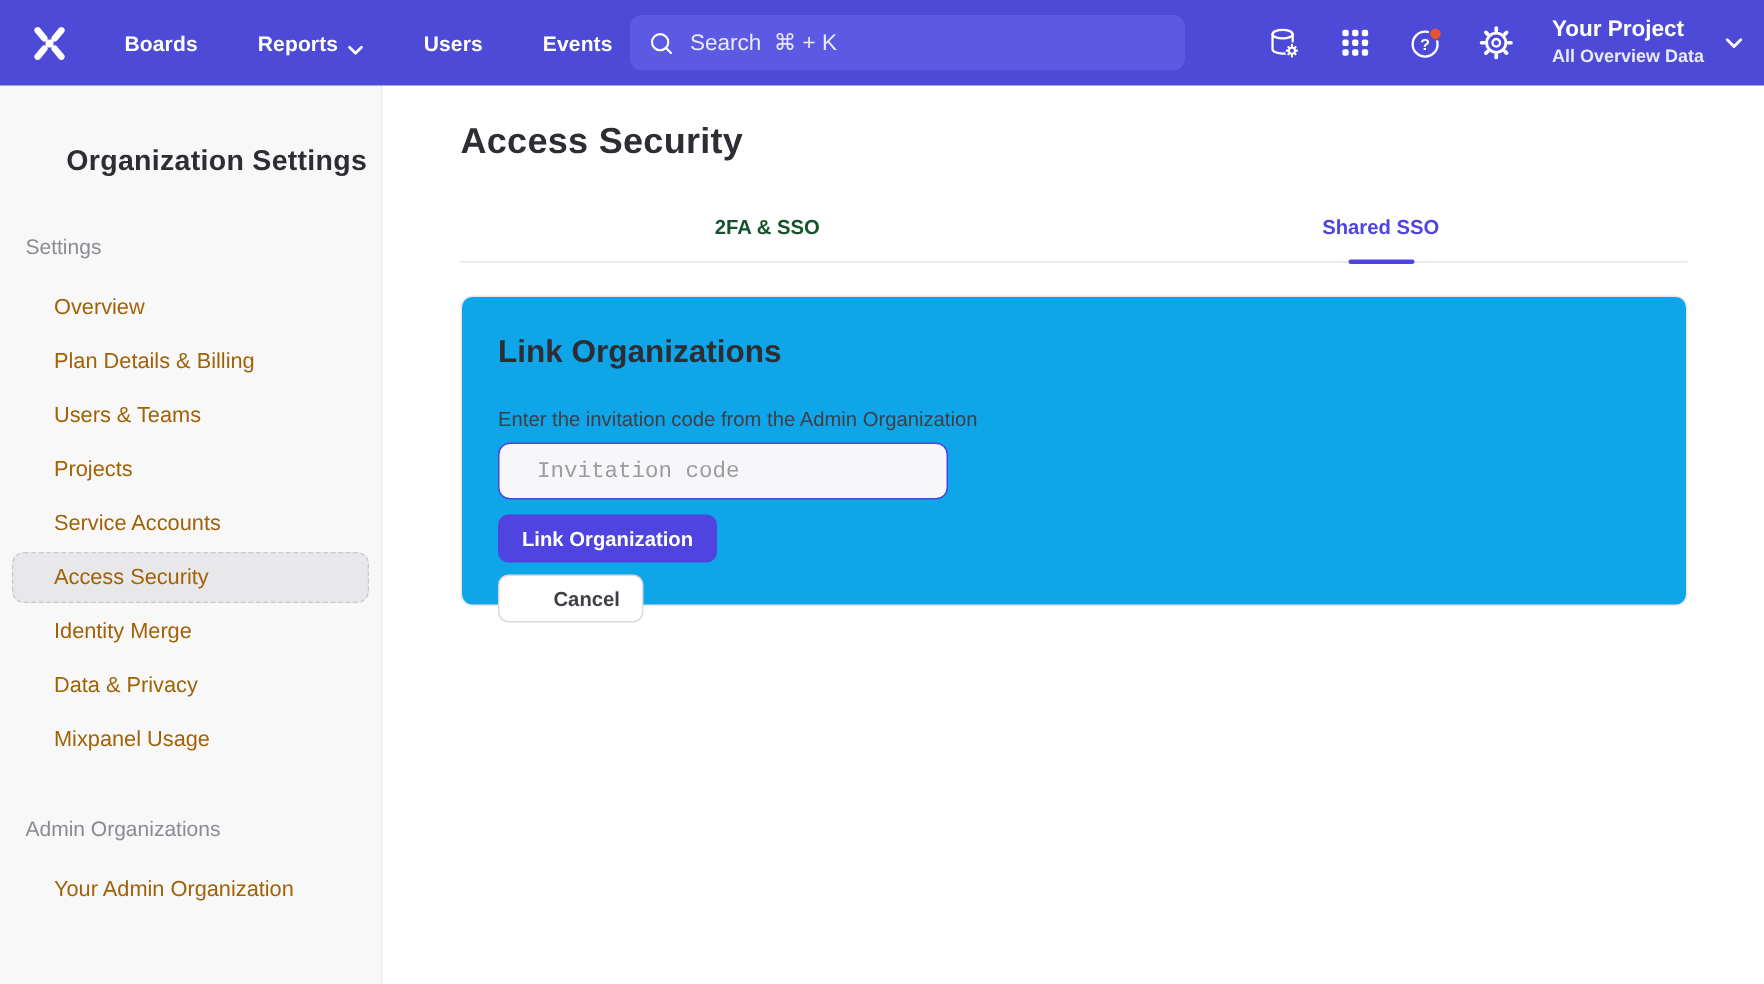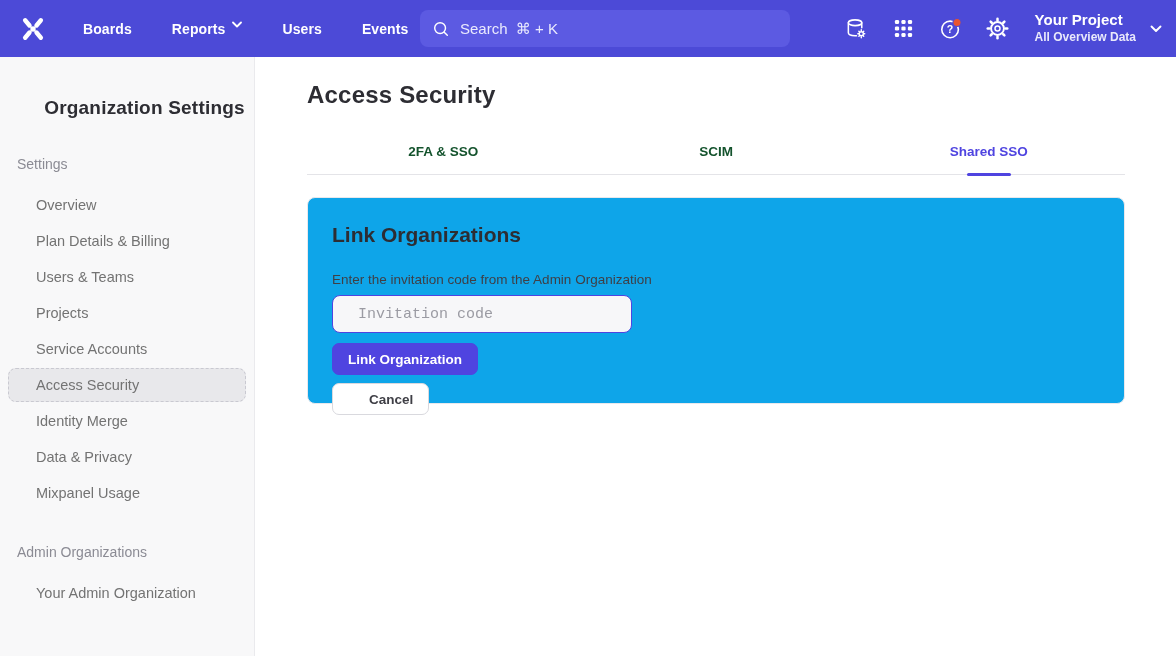--- a/index.html
+++ b/index.html
@@ -6,21 +6,21 @@
   html,body { width:1176px; height:656px; overflow:hidden;
     font-family:"Liberation Sans", sans-serif; background:#fff; }
 
   
   .topnav { height:57px; background:#4c4ad7; display:flex; align-items:center;
     position:relative; color:#fff; }
   .logo { margin-left:18px; width:30px; height:30px; display:flex;
     align-items:center; justify-content:center; cursor:pointer; }
   .nav-links { display:flex; align-items:center; margin-left:35px; gap:40px; }
   .nav-link { font-size:14px; font-weight:700; color:#fff; cursor:pointer;
-    display:flex; align-items:flex-start; gap:7px; letter-spacing:.1px; }
+    display:flex; align-items:flex-end; gap:7px; letter-spacing:.1px; }
   .searchbar { position:absolute; left:420px; top:10px; width:370px; height:37px;
     background:#5c5ae2; border-radius:8px; display:flex; align-items:center;
     padding:0 12px; }
   .searchbar input { flex:1; background:transparent; border:none; outline:none;
     color:#fff; font-size:15px; margin-left:10px;
     font-family:"Liberation Sans", sans-serif; }
   .searchbar input::placeholder { color:#f2f2ff; opacity:.95; }
   .nav-right { position:absolute; right:14px; top:0; height:57px; display:flex;
     align-items:center; gap:23px; }
   .nav-icon { width:24px; height:24px; display:flex; align-items:center;
@@ -36,21 +36,21 @@
 
   
   .sidebar { width:255px; background:#f8f8f9; border-right:1px solid #eaeaed;
     flex:none; }
   .sidebar-title { margin-top:40px; text-align:center; font-size:19px;
     font-weight:700; color:#2d2d33; letter-spacing:.2px;padding-left:35px; }
   .section-label { margin:37px 0 0 17px; font-size:14px; font-weight:400;
     color:#8b8b94; }
   .side-list { list-style:none; margin-top:16px; }
   .side-item { height:34px; margin:2px 8px; display:flex; align-items:center;
-    padding-left:27px; font-size:14.5px; color:#737373; border-radius:8px;
+    padding-left:27px; font-size:14.5px; color:#a16207; border-radius:8px;
     border:1px dashed transparent; cursor:pointer; }
   .side-item.active { background:#e8e8eb; border-color:#c9c9d1; }
   .section-label.second { margin-top:34px; }
 
   
   .main { flex:1; background:#fff; padding:0 51px 0 52px; }
   .page-title { margin-top:24px; font-size:24px; font-weight:700;
     color:#2d2d33; letter-spacing:.2px; }
   .tabs { display:flex; margin-top:22px; border-bottom:1px solid #e4e4e8; }
   .tab { flex:1; text-align:center; font-size:13.5px; font-weight:700;
@@ -211,21 +211,20 @@
     <ul class="side-list">
       <li class="side-item">Your Admin Organization</li>
     </ul>
   </div>
 
   <div class="main">
     <div class="page-title">Access Security</div>
 
     <div class="tabs">
       <div class="tab">2FA &amp; SSO</div>
-      <div class="tab">SCIM</div>
       <div class="tab active">Shared SSO</div>
     </div>
 
     <div class="card">
       <div class="card-title">Link Organizations</div>
       <div class="field-label">Enter the invitation code from the Admin Organization</div>
       <input class="invite-input" type="text" placeholder="Invitation code" style="">
       <div class="btn-row">
         <button class="btn btn-primary">Link Organization</button>
         <button class="btn btn-secondary">Cancel</button>

